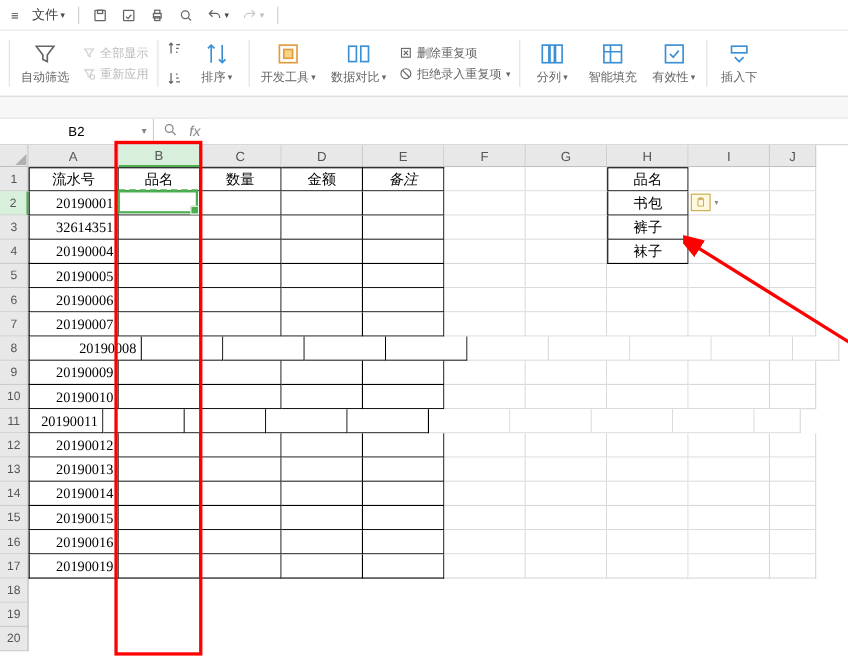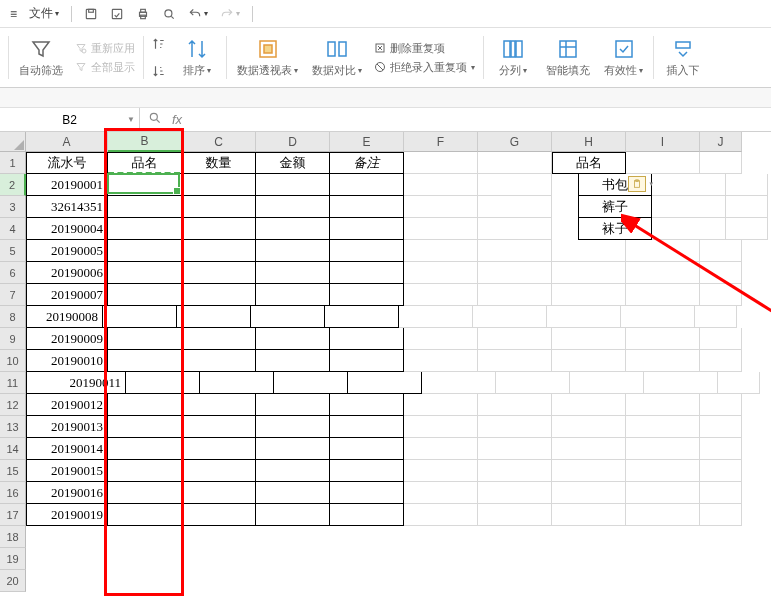--- a/index.html
+++ b/index.html
@@ -44,21 +44,21 @@
 .col-h.sel { background: #d8efdb; border-bottom: 2px solid #4cb050; }
 .row-headers { position: absolute; left: 0; top: 20px; width: 26px; }
 .row-h { height: 22px; background: #e8e8e8; border-right: 1px solid #bbb; border-bottom: 1px solid #ccc; font-size: 11px; color: #555; display: flex; align-items: center; justify-content: center; }
 .row-h.sel { background: #d8efdb; border-right: 2px solid #4cb050; }
 
 .cells { position: absolute; left: 26px; top: 20px; }
 .cell-row { display: flex; height: 22px; }
 .cell { border-right: 1px solid #d8d8d8; border-bottom: 1px solid #d8d8d8; font-size: 13px; display: flex; align-items: center; padding: 0 4px; background: #fff; overflow: hidden; white-space: nowrap; }
 .cell.header-cell { justify-content: center; font-family: SimSun, serif; }
 .cell.data-a { justify-content: flex-end; font-family: "Times New Roman", serif; }
-.cell.data-h { justify-content: center; font-family: SimSun, serif; margin-left: 26px; }
+.cell.data-h { justify-content: center; font-family: SimSun, serif; }
 .border-strong { border-right: 1px solid #000 !important; border-bottom: 1px solid #000 !important; }
 .border-strong-top { border-top: 1px solid #000; }
 .border-strong-left { border-left: 1px solid #000; }
 
 
 .active-cell-overlay { position: absolute; border: 2px solid #4cb050; pointer-events: none; z-index: 5; }
 .active-cell-overlay::after { content:''; position: absolute; right: -3px; bottom: -3px; width: 6px; height: 6px; background: #4cb050; border: 1px solid #fff; }
 .marching { border: 1px dashed #4cb050; position: absolute; pointer-events: none; z-index: 4; }
 
 
@@ -131,29 +131,29 @@
         <svg width="24" height="24" viewBox="0 0 24 24" fill="none" stroke="#666" stroke-width="1.5">
           <path d="M4 5h16l-6 8v6l-4-2v-4z"></path>
         </svg>
       </div>
     <div class="ribbon-label">自动筛选</div>
   </div>
   <div class="ribbon-small-col">
     <div class="ribbon-small-item disabled">
         <svg width="12" height="12" viewBox="0 0 24 24" fill="none" stroke="#ccc" stroke-width="2">
           <path d="M4 5h16l-6 8v6l-4-2v-4z"></path>
-          <circle cx="18" cy="18" r="4"></circle>
-        </svg>
-        <span>重新应用</span>
+        </svg>
+        <span>全部显示</span>
       </div>
     <div class="ribbon-small-item disabled">
         <svg width="12" height="12" viewBox="0 0 24 24" fill="none" stroke="#ccc" stroke-width="2">
           <path d="M4 5h16l-6 8v6l-4-2v-4z"></path>
-        </svg>
-        <span>全部显示</span>
+          <circle cx="18" cy="18" r="4"></circle>
+        </svg>
+        <span>重新应用</span>
       </div>
   </div>
   <div class="ribbon-sep"></div>
   <div class="ribbon-small-col" style="justify-content:space-around;">
     <div class="ribbon-small-item">
         <svg width="14" height="14" viewBox="0 0 24 24" fill="none" stroke="#666" stroke-width="2">
           <path d="M6 4v16M3 7l3-3 3 3M14 6h6M14 12h4M14 18h2"></path>
         </svg>
       </div>
     <div class="ribbon-small-item">
@@ -175,21 +175,21 @@
   </div>
   <div class="ribbon-sep"></div>
   <div class="ribbon-group big">
     <div class="ribbon-icon">
         <svg width="24" height="24" viewBox="0 0 24 24" fill="none" stroke="#e39b3c" stroke-width="1.5">
           <rect x="4" y="4" width="16" height="16"></rect>
           <rect x="8" y="8" width="8" height="8" fill="#f5d58a"></rect>
         </svg>
       </div>
     <div class="ribbon-label">
-        <span>数据透视表</span>
+        <span>开发工具</span>
         <span class="chev">▾</span>
       </div>
   </div>
   <div class="ribbon-group big">
     <div class="ribbon-icon">
         <svg width="24" height="24" viewBox="0 0 24 24" fill="none" stroke="#3b8fd4" stroke-width="1.5">
           <rect x="3" y="5" width="7" height="14"></rect>
           <rect x="14" y="5" width="7" height="14"></rect>
         </svg>
       </div>
@@ -394,21 +394,21 @@
         <div class="cell border-strong" style="width: 74px;"></div>
         <div class="cell border-strong" style="width: 74px;"></div>
         <div class="cell border-strong" style="width: 74px;"></div>
         <div class="cell" style="width: 74px;"></div>
         <div class="cell" style="width: 74px;"></div>
         <div class="cell" style="width: 74px;"></div>
         <div class="cell" style="width: 74px;"></div>
         <div class="cell" style="width: 42px;"></div>
       </div>
       <div class="cell-row">
-        <div class="cell border-strong border-strong-left data-a" style="width: 77px;">20190008</div>
+        <div class="cell border-strong border-strong-left data-a" style="width: 103px;">20190008</div>
         <div class="cell border-strong" style="width: 74px;"></div>
         <div class="cell border-strong" style="width: 74px;"></div>
         <div class="cell border-strong" style="width: 74px;"></div>
         <div class="cell border-strong" style="width: 74px;"></div>
         <div class="cell" style="width: 74px;"></div>
         <div class="cell" style="width: 74px;"></div>
         <div class="cell" style="width: 74px;"></div>
         <div class="cell" style="width: 74px;"></div>
         <div class="cell" style="width: 42px;"></div>
       </div>
@@ -430,21 +430,21 @@
         <div class="cell border-strong" style="width: 74px;"></div>
         <div class="cell border-strong" style="width: 74px;"></div>
         <div class="cell border-strong" style="width: 74px;"></div>
         <div class="cell" style="width: 74px;"></div>
         <div class="cell" style="width: 74px;"></div>
         <div class="cell" style="width: 74px;"></div>
         <div class="cell" style="width: 74px;"></div>
         <div class="cell" style="width: 42px;"></div>
       </div>
       <div class="cell-row">
-        <div class="cell border-strong border-strong-left data-a" style="width: 100px;">20190011</div>
+        <div class="cell border-strong border-strong-left data-a" style="width: 68px;">20190011</div>
         <div class="cell border-strong" style="width: 74px;"></div>
         <div class="cell border-strong" style="width: 74px;"></div>
         <div class="cell border-strong" style="width: 74px;"></div>
         <div class="cell border-strong" style="width: 74px;"></div>
         <div class="cell" style="width: 74px;"></div>
         <div class="cell" style="width: 74px;"></div>
         <div class="cell" style="width: 74px;"></div>
         <div class="cell" style="width: 74px;"></div>
         <div class="cell" style="width: 42px;"></div>
       </div>

